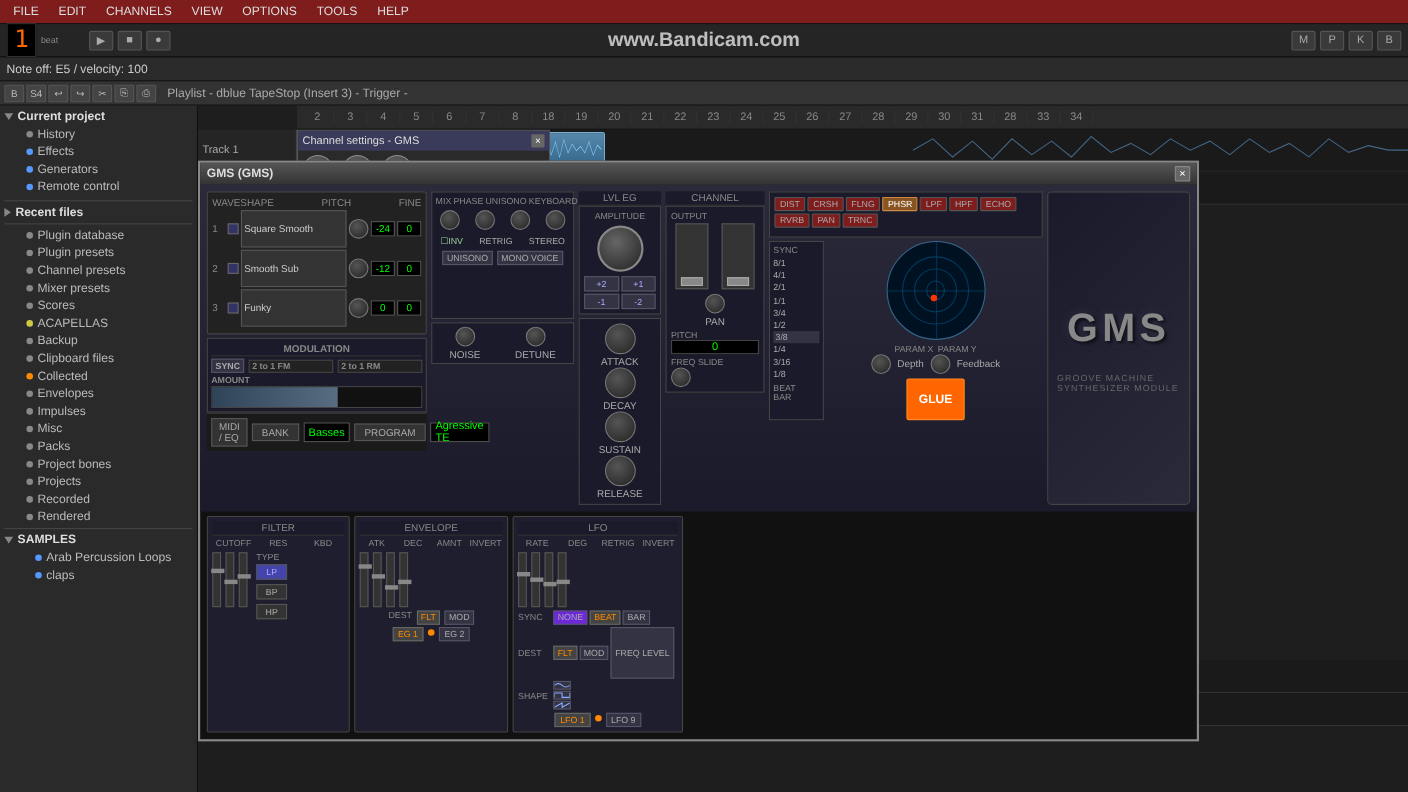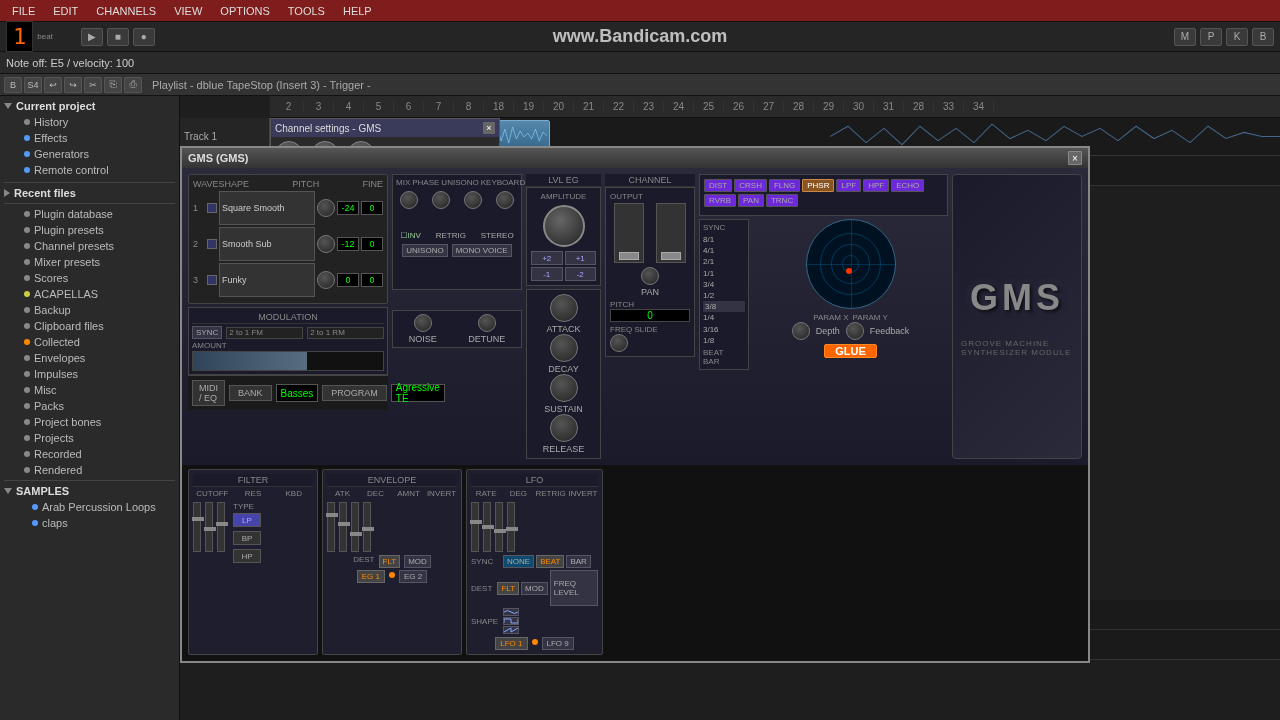--- a/index.html
+++ b/index.html
@@ -463,21 +463,21 @@
 
     
     .fx-buttons {
       display: flex;
       flex-wrap: wrap;
       gap: 2px;
       margin-bottom: 4px;
     }
     .fx-btn-small {
       padding: 1px 4px;
-      background: #6d28d9;
+      background: #7f1d1d;
       border: 1px solid #555;
       font-size: 8px;
       color: #aaa;
       cursor: pointer;
       border-radius: 1px;
     }
     .fx-btn-small.active { background: #885522; color: #fff; border-color: #cc8844; }
 
     
     .radar-display {
@@ -577,21 +577,21 @@
       gap: 4px;
       margin-top: 4px;
     }
 
     .glue-btn {
       background: #ff6600;
       border: 1px solid #ff8822;
       color: #fff;
       font-size: 11px;
       font-weight: bold;
-      padding: 0 10px;
+      padding: 12px 10px;
       cursor: pointer;
       border-radius: 2px;
     }
 
     
     .bank-row {
       display: flex;
       align-items: center;
       gap: 4px;
       padding: 4px;
@@ -936,21 +936,21 @@
             <div class="waveform-row">
               <span class="osc-num">3</span>
               <div class="osc-checkbox" style="background:#336;"></div>
               <div class="osc-selector">Funky</div>
               <div class="small-knob"></div>
               <div class="small-num">0</div>
               <div class="small-num">0</div>
             </div>
           </div>
 
-          <div style="margin-top:3px; background:#1a1a2a; border:1px solid #444; padding:3px;">
+          <div style="margin-top:3px; background:#1a1a2a; border:1px solid #444; padding:3px;font-weight:bold;">
             <div class="section-header">MODULATION</div>
             <div style="display:flex; gap:4px; margin-top:2px; align-items:center;">
               <div style="font-size:8px;color:#aaa;padding:1px 3px;background:#334;border:1px solid #556;">SYNC</div>
               <div style="flex:1;height:12px;background:#222;border:1px solid #444;font-size:8px;color:#888;display:flex;align-items:center;padding:0 2px;">2 to 1 FM</div>
               <div style="flex:1;height:12px;background:#222;border:1px solid #444;font-size:8px;color:#888;display:flex;align-items:center;padding:0 2px;">2 to 1 RM</div>
             </div>
             <div style="margin-top:2px;">
               <div style="font-size:8px;color:#888;">AMOUNT</div>
               <div style="height:20px;background:#111;border:1px solid #444;position:relative;margin-top:1px;">
                 <div style="position:absolute;left:0;top:0;width:60%;height:100%;background:linear-gradient(90deg,#446688,#88aacc);opacity:0.6;"></div>
@@ -975,32 +975,32 @@
               <span>PHASE</span>
               <span>UNISONO</span>
               <span>KEYBOARD</span>
             </div>
             <div style="display:flex;gap:6px;justify-content:space-around;margin-top:4px;">
               <div class="small-knob"></div>
               <div class="small-knob"></div>
               <div class="small-knob"></div>
               <div class="small-knob"></div>
             </div>
-            <div style="display:flex;gap:6px;justify-content:space-around;margin-top:22px;font-size:8px;color:#aaa;">
+            <div style="display:flex;gap:6px;justify-content:space-around;margin-top:6px;font-size:8px;color:#aaa;">
               <div style="font-size:8px;color:#99cc99;">☐INV</div>
               <div style="font-size:8px;color:#aaa;">RETRIG</div>
               <div style="font-size:8px;color:#aaa;">STEREO</div>
             </div>
             <div style="display:flex;gap:4px;justify-content:center;margin-top:4px;font-size:8px;color:#aaa;">
               <div style="padding:1px 3px;background:#334;border:1px solid #556;">UNISONO</div>
               <div style="padding:1px 3px;background:#334;border:1px solid #556;">MONO VOICE</div>
             </div>
           </div>
 
-          <div style="background:#1a1a2a;border:1px solid #444;padding:3px;margin-top:20px;">
+          <div style="background:#1a1a2a;border:1px solid #444;padding:3px;margin-top:3px;">
             <div style="display:flex;gap:6px;justify-content:space-around;">
               <div class="knob-group">
                 <div class="small-knob"></div>
                 <span class="knob-label">NOISE</span>
               </div>
               <div class="knob-group">
                 <div class="small-knob"></div>
                 <span class="knob-label">DETUNE</span>
               </div>
             </div>
@@ -1210,21 +1210,21 @@
             <div style="padding:1px 3px;background:#444;border:1px solid #666;font-size:8px;color:#ff8800;">FLT</div>
             <div style="padding:1px 3px;background:#334;border:1px solid #556;font-size:8px;color:#aaa;">MOD</div>
           </div>
           <div style="display:flex;gap:4px;justify-content:center;margin-top:2px;">
             <div style="padding:1px 4px;background:#444;border:1px solid #666;font-size:8px;color:#ff8800;">EG 1</div>
             <div style="width:6px;height:6px;background:#ff8800;border-radius:50%;margin-top:2px;"></div>
             <div style="padding:1px 4px;background:#334;border:1px solid #556;font-size:8px;color:#aaa;">EG 2</div>
           </div>
         </div>
 
-        <div class="filter-section" style="width:137px;">
+        <div class="filter-section" style="width:155px;">
           <div class="section-header">LFO</div>
           <div style="display:flex;gap:2px;font-size:8px;color:#888;margin:2px 0;">
             <span style="flex:1;text-align:center;">RATE</span>
             <span style="flex:1;text-align:center;">DEG</span>
             <span style="flex:1;text-align:center;">RETRIG</span>
             <span style="flex:1;text-align:center;">INVERT</span>
           </div>
           <div class="filter-sliders">
             <div class="vert-slider-container">
               <div class="vert-slider">
@@ -1244,29 +1244,29 @@
             <div class="vert-slider-container">
               <div class="vert-slider">
                 <div class="slider-thumb" style="top:50%;"></div>
               </div>
             </div>
           </div>
 
           <div style="margin-top:3px;display:flex;flex-direction:column;gap:2px;">
             <div style="display:flex;gap:2px;align-items:center;">
               <span style="font-size:8px;color:#888;width:30px;">SYNC</span>
-              <div style="padding:1px 3px;background:#0c4a6e;border:1px solid #556;font-size:8px;color:#aaa;">NONE</div>
+              <div style="padding:1px 3px;background:#6d28d9;border:1px solid #556;font-size:8px;color:#aaa;">NONE</div>
               <div style="padding:1px 3px;background:#444;border:1px solid #666;font-size:8px;color:#ff8800;">BEAT</div>
               <div style="padding:1px 3px;background:#334;border:1px solid #556;font-size:8px;color:#aaa;">BAR</div>
             </div>
             <div style="display:flex;gap:2px;align-items:center;">
               <span style="font-size:8px;color:#888;width:30px;">DEST</span>
               <div style="padding:1px 3px;background:#444;border:1px solid #666;font-size:8px;color:#ff8800;">FLT</div>
               <div style="padding:1px 3px;background:#334;border:1px solid #556;font-size:8px;color:#aaa;">MOD</div>
-              <div style="padding:8px 3px;background:#334;border:1px solid #556;font-size:8px;color:#aaa;">FREQ LEVEL</div>
+              <div style="padding:18px 3px;background:#334;border:1px solid #556;font-size:8px;color:#aaa;">FREQ LEVEL</div>
             </div>
             <div style="display:flex;gap:2px;align-items:center;">
               <span style="font-size:8px;color:#888;width:30px;">SHAPE</span>
               <div style="display:flex;flex-direction:column;gap:1px;">
                 <div style="width:16px;height:8px;border:1px solid #556;background:#334;display:flex;align-items:center;justify-content:center;">
                   <svg width="14" height="6">
                       <path d="M0,3 Q3.5,0 7,3 Q10.5,6 14,3" stroke="#88aaff" stroke-width="1" fill="none"></path>
                     </svg>
                 </div>
                 <div style="width:16px;height:8px;border:1px solid #556;background:#334;display:flex;align-items:center;justify-content:center;">

